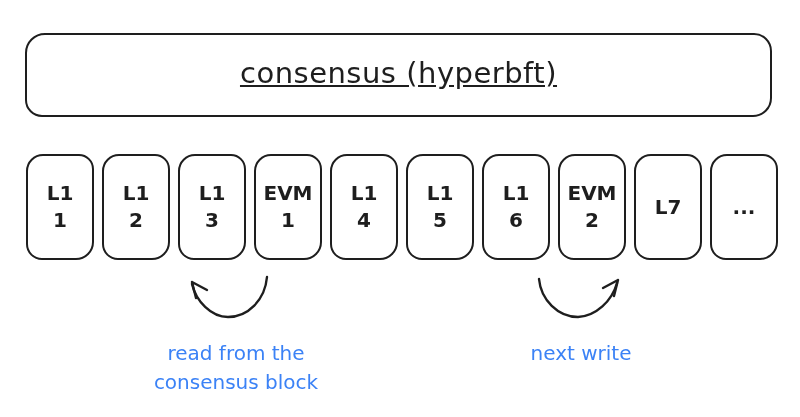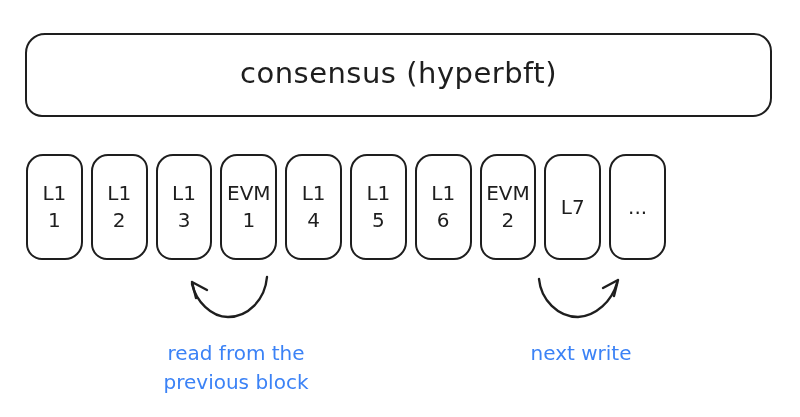--- a/index.html
+++ b/index.html
@@ -21,35 +21,37 @@
     left: 25px;
     top: 33px;
     width: 747px;
     height: 84px;
     box-sizing: border-box;
     border: 2.5px solid #1e1e1e;
     border-radius: 20px 18px 19px 17px;
     display: flex;
     align-items: center;
     justify-content: center;
+    text-decoration: underline;
   }
   .consensus-label {
     font-size: 29px;
     letter-spacing: 0.5px;
     color: #1e1e1e;
     transform: translateY(-2px);
   }
   .blocks-row {
     position: absolute;
     left: 26px;
     top: 154px;
-    width: 640px;
+    width: 752px;
     height: 106px;
     display: flex;
     gap: 8px;
+    font-weight: bold;
   }
   .block {
     flex: 1 1 0;
     box-sizing: border-box;
     border: 2.5px solid #1e1e1e;
     border-radius: 17px 15px 18px 16px;
     display: flex;
     flex-direction: column;
     align-items: center;
     justify-content: center;
@@ -134,20 +136,20 @@
     <path d="M 8 12 L 12 28 M 8 12 L 23 20" fill="none" stroke="#1e1e1e" stroke-width="2.4" stroke-linecap="round"></path>
   </svg>
 
   <svg class="arrow-svg arrow-write" width="94" height="54" viewBox="0 0 94 54">
     <path d="M 9 11 C 11 32, 28 49, 48 49 C 66 48, 82 33, 87 15" fill="none" stroke="#1e1e1e" stroke-width="2.4" stroke-linecap="round"></path>
     <path d="M 88 12 L 84 28 M 88 12 L 73 20" fill="none" stroke="#1e1e1e" stroke-width="2.4" stroke-linecap="round"></path>
   </svg>
 
   <div class="caption caption-read">
     <span>read from the</span>
-    <span>previous block</span>
+    <span>consensus block</span>
   </div>
 
   <div class="caption caption-write">
     <span>next write</span>
   </div>
 
 </div>
 
 </body></html>

